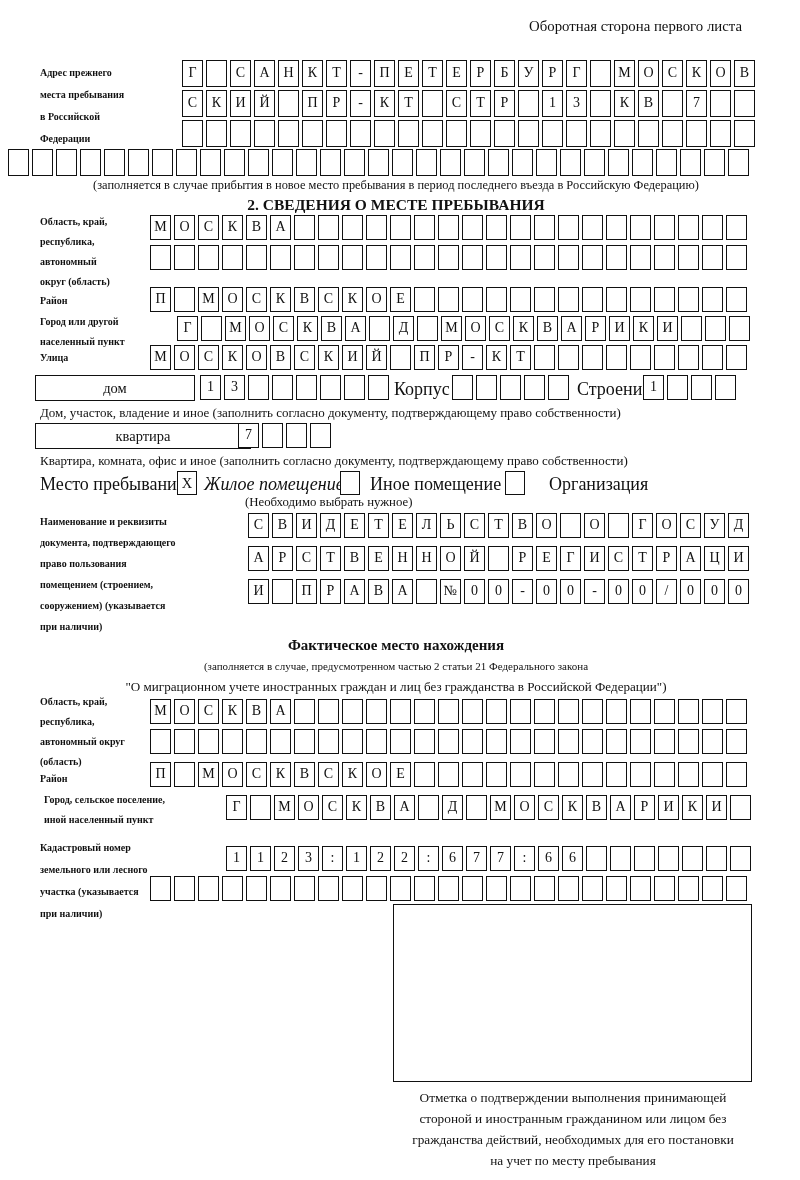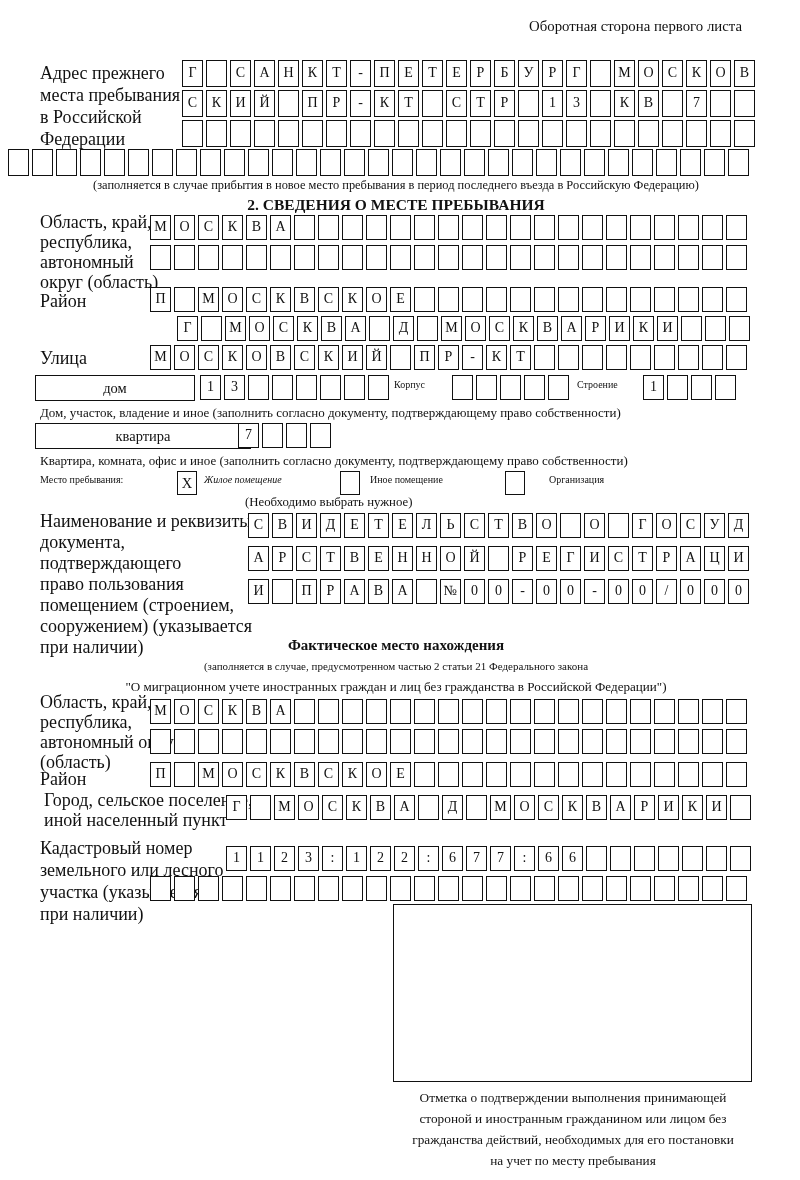--- a/index.html
+++ b/index.html
@@ -1,33 +1,33 @@
 <!DOCTYPE html>
 <html><head>
 <meta charset="utf-8">
 <style>
   html,body{margin:0;padding:0;background:#ffffff;}
   .page{position:relative;width:800px;height:1180px;background:#fff;
         font-family:"Liberation Serif", "DejaVu Serif", serif;color:#111;overflow:hidden;}
-  .label{position:absolute;font-size:18px;line-height:20px;white-space:pre-line;}
+  .label{position:absolute;font-size:10px;line-height:20px;white-space:pre-line;font-weight:bold;}
   .lh21{line-height:21px;}
   .lh22{line-height:22px;}
   .heading{position:absolute;left:0;width:792px;text-align:center;font-weight:bold;font-size:15.5px;}
   .smallnote{position:absolute;font-size:12.6px;}
   .centered{left:0;width:792px;text-align:center;}
   .cellrow{position:absolute;display:flex;}
   .cell{flex:none;width:21px;height:25px;margin-right:3px;border:1.6px solid #111;
         box-sizing:border-box;display:flex;align-items:center;justify-content:center;
         font-size:14px;padding-bottom:1px;background:#fff;}
   .tall .cell{height:27px;}
   .widebox{position:absolute;height:26px;border:1.6px solid #111;box-sizing:border-box;
         display:flex;align-items:center;justify-content:center;font-size:14.5px;background:#fff;}
   .cb{position:absolute;width:20px;height:24px;border:1.6px solid #111;box-sizing:border-box;
         display:flex;align-items:center;justify-content:center;font-size:14.5px;background:#fff;}
-  .optlabel{position:absolute;font-size:10px;}
+  .optlabel{position:absolute;font-size:18px;}
   .bigbox{position:absolute;left:393px;top:904px;width:359px;height:178px;
         border:1.8px solid #111;box-sizing:border-box;background:#fff;}
   .stampnote{position:absolute;left:373px;top:1087px;width:400px;text-align:center;
         font-size:13.3px;line-height:21px;white-space:pre-line;}
   .sidenote{position:absolute;top:18px;right:58px;font-size:14.8px;}
 </style>
 </head>
 <body>
 
 <div class="page">
@@ -234,20 +234,22 @@
       <div class="cell"></div>
       <div class="cell"></div>
       <div class="cell"></div>
       <div class="cell"></div>
       <div class="cell"></div>
       <div class="cell"></div>
       <div class="cell"></div>
       <div class="cell"></div>
     </div>
 
+  <div class="label" style="left:40px;top:312px;">Город или другой
+населенный пункт</div>
   <div class="cellrow" style="left:177px;top:316px">
       <div class="cell">Г</div>
       <div class="cell"></div>
       <div class="cell">М</div>
       <div class="cell">О</div>
       <div class="cell">С</div>
       <div class="cell">К</div>
       <div class="cell">В</div>
       <div class="cell">А</div>
       <div class="cell"></div>

